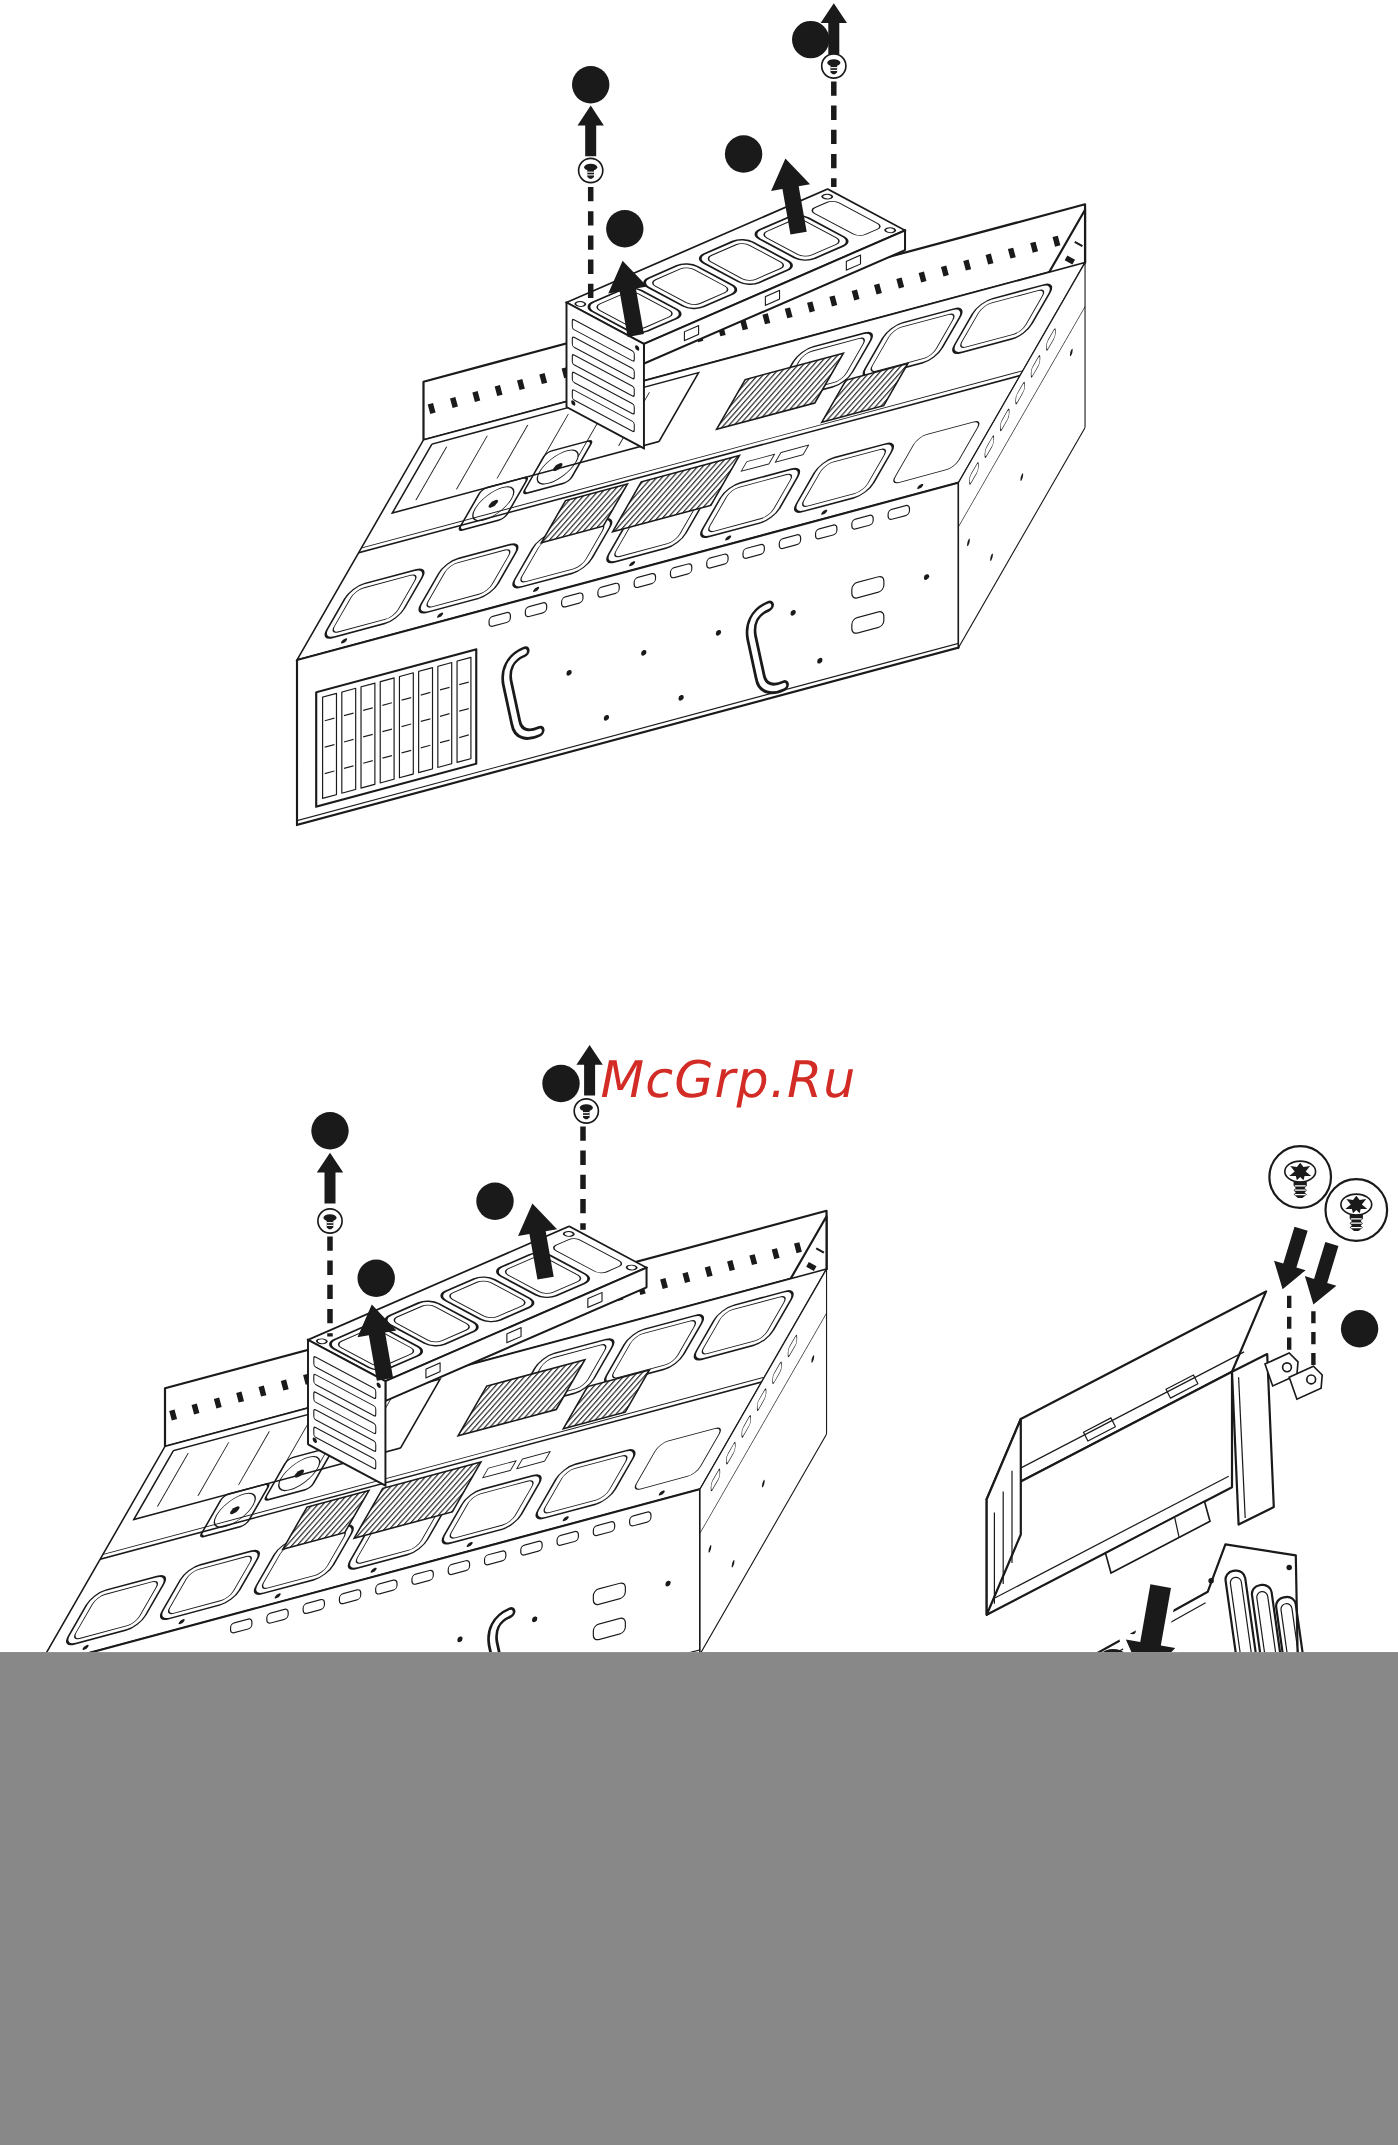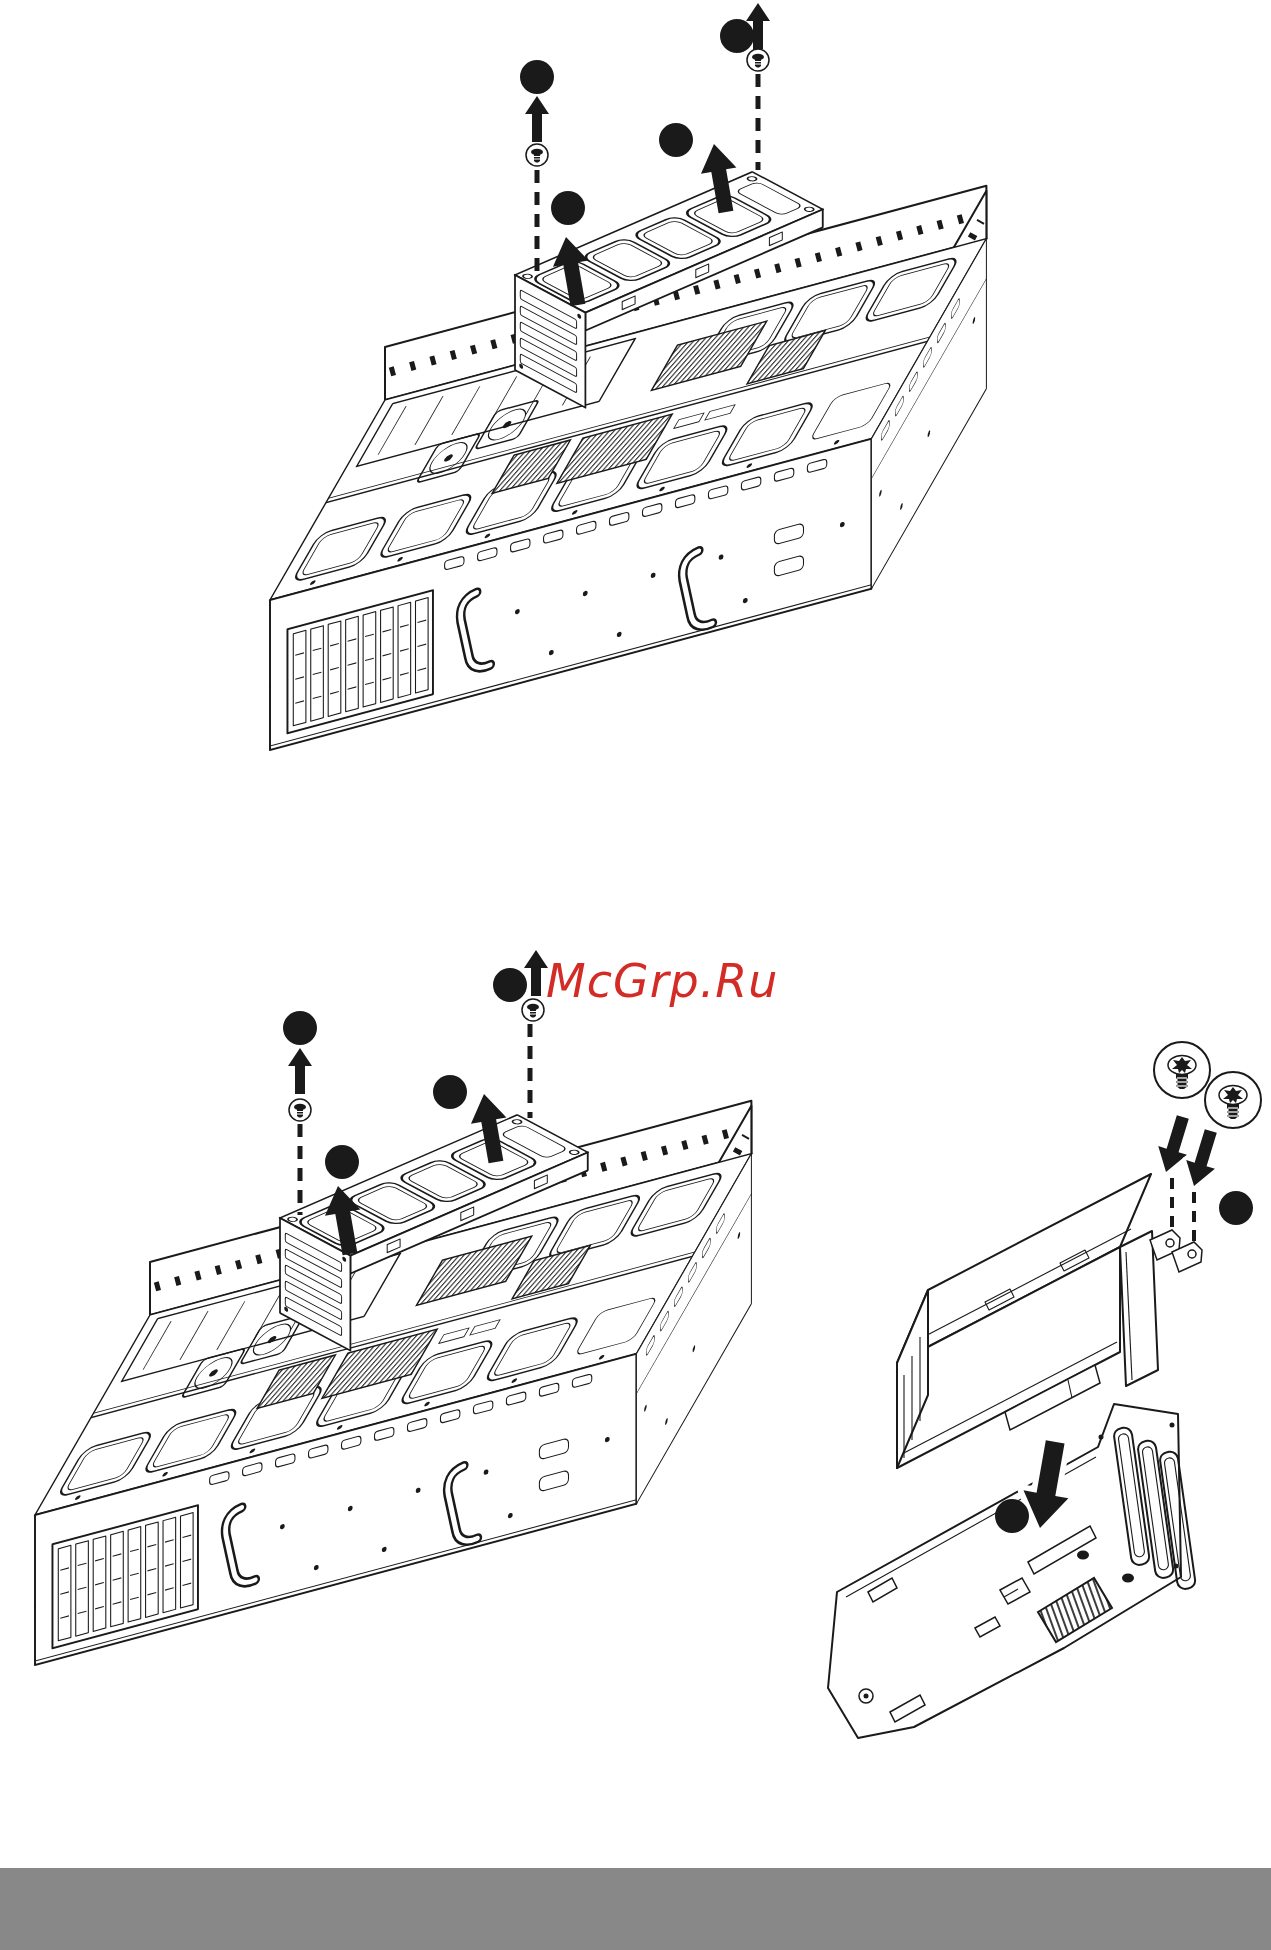--- a/index.html
+++ b/index.html
@@ -1,17 +1,17 @@
 <!DOCTYPE html>
 <html style="--line: #1a1a1a; --paper: #ffffff; --red: #d32b25;"><head>
 <meta charset="utf-8">
 <style>
   :root{ --line:#1a1a1a; --red:#d32b25; --paper:#ffffff; }
   html,body{margin:0;padding:0;background:#888;}
-  .page{position:relative;width:1271px;height:1868px;margin:0 auto;background:var(--paper);
+  .page{position:relative;width:1271px;height:1502px;margin:0 auto;background:var(--paper);
         font-family:"DejaVu Sans",sans-serif;overflow:hidden;}
   svg{position:absolute;left:0;top:0;}
   .s2{fill:none;stroke:var(--line);stroke-width:2;stroke-linejoin:round;}
   .s15{fill:none;stroke:var(--line);stroke-width:1.5;stroke-linejoin:round;}
   .s1{fill:none;stroke:var(--line);stroke-width:1.1;stroke-linejoin:round;}
   .w{fill:#fff;stroke:var(--line);stroke-width:2;stroke-linejoin:round;}
   .w15{fill:#fff;stroke:var(--line);stroke-width:1.5;}
   .blk{fill:var(--line);stroke:none;}
   .dash{fill:none;stroke:var(--line);stroke-width:5;stroke-dasharray:13 9;}
   .dash4{fill:none;stroke:var(--line);stroke-width:4;stroke-dasharray:11 8;}

